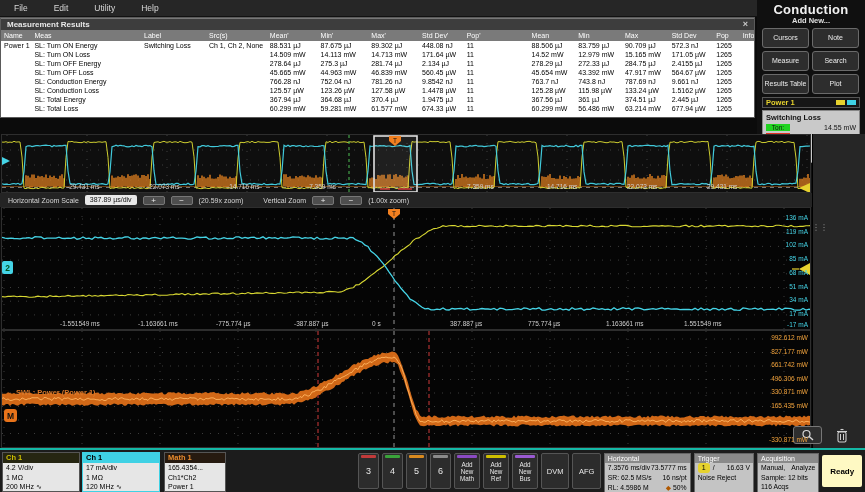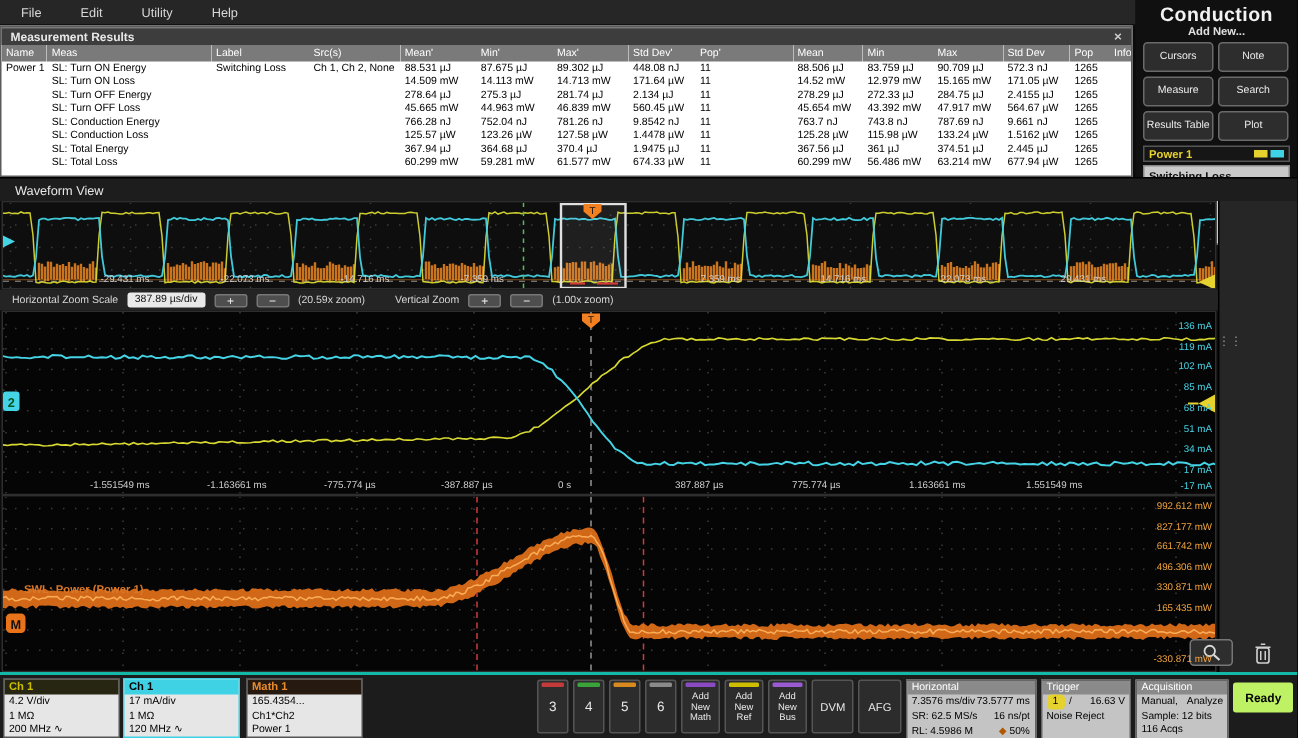--- a/index.html
+++ b/index.html
@@ -55,21 +55,21 @@
 .chbadge .hd{height:10px;font-size:7.5px;font-weight:bold;padding:0 3px;line-height:10px}
 .chbadge .ln{padding:0 3px;line-height:9.5px;white-space:nowrap}
 #flexrow{position:absolute;left:358px;top:3px;width:504px;height:40px;display:flex;gap:3px;align-items:stretch}
 .numbtn{width:21px;background:#2c2c2c;border:1px solid #555;border-radius:2px;color:#e8e8e8;font-size:9px;display:flex;align-items:center;justify-content:center;position:relative;height:36px}
 .stripe{position:absolute;top:1px;left:2px;right:2px;height:3px;border-radius:1px}
 .addbtn{width:26px;background:#2c2c2c;border:1px solid #555;border-radius:2px;color:#e8e8e8;font-size:6.3px;line-height:7px;display:flex;align-items:center;justify-content:center;text-align:center;position:relative;height:36px}
 .miscbtn{width:30px;background:#2c2c2c;border:1px solid #555;border-radius:2px;color:#e8e8e8;font-size:7.5px;display:flex;align-items:center;justify-content:center;height:36px}
 .panel{background:#c4c4c4;border:1px solid #666;font-size:6.8px;color:#000;height:40px}
 .panel .phd{background:#8a8a8a;color:#fff;font-size:7px;padding:0 3px;height:9px;line-height:9px}
 .panel .pln{padding:0 3px;line-height:10px;display:flex;white-space:nowrap}
-#ready{width:42px;height:20px;background:#bef264;color:#000;font-weight:bold;font-size:8px;display:flex;align-items:center;justify-content:center;border-radius:2px;align-self:flex-start;margin-top:2px}
+#ready{width:42px;height:32px;background:#fef9c3;color:#000;font-weight:bold;font-size:8px;display:flex;align-items:center;justify-content:center;border-radius:2px;align-self:flex-start;margin-top:2px}
 .trig-chip{background:#e6d22e;color:#000;border-radius:3px;width:12px;text-align:center;font-size:7px;margin-right:3px}
 </style>
 </head>
 <body>
 
 <div id="root">
 
   <div class="abs" id="menubar">
       <div class="menu-item">File</div>
       <div class="menu-item">Edit</div>
@@ -302,23 +302,20 @@
             <span class="sl-val">125.6 µW</span>
           </div>
           <div class="sl-row">
             <span class="sl-chip" style="background: rgb(230, 224, 34);">Total:</span>
             <span class="sl-val">60.44 mW</span>
           </div>
         </div>
     </div>
   </div>
 
-  <div class="abs" id="wf-tabbar">
-    <span id="wf-tab">Waveform View</span>
-  </div>
 
   <div class="abs chart" id="overview"><svg width="810" height="59" viewBox="0 0 810 59">
         <rect width="810" height="59" fill="#0e0e0e"></rect>
         <line x1="5" y1="0" x2="5" y2="59" stroke="#4a4a4a" stroke-width="1" stroke-dasharray="1 7" opacity="0.8"></line>
         <line x1="85" y1="0" x2="85" y2="59" stroke="#4a4a4a" stroke-width="1" stroke-dasharray="1 7" opacity="0.8"></line>
         <line x1="165" y1="0" x2="165" y2="59" stroke="#4a4a4a" stroke-width="1" stroke-dasharray="1 7" opacity="0.8"></line>
         <line x1="245" y1="0" x2="245" y2="59" stroke="#4a4a4a" stroke-width="1" stroke-dasharray="1 7" opacity="0.8"></line>
         <line x1="325" y1="0" x2="325" y2="59" stroke="#4a4a4a" stroke-width="1" stroke-dasharray="1 7" opacity="0.8"></line>
         <line x1="405" y1="0" x2="405" y2="59" stroke="#4a4a4a" stroke-width="1" stroke-dasharray="1 7" opacity="0.8"></line>
         <line x1="485" y1="0" x2="485" y2="59" stroke="#4a4a4a" stroke-width="1" stroke-dasharray="1 7" opacity="0.8"></line>
@@ -443,21 +440,21 @@
           <div class="ln">4.2 V/div</div>
           <div class="ln">1 MΩ</div>
           <div class="ln">200 MHz ∿</div>
         </div>
         <div class="chbadge" style="left: 82px; width: 78px; border: 1px solid rgb(63, 209, 228);">
           <div class="hd" style="background: rgb(63, 209, 228); color: rgb(0, 0, 0);">Ch 1</div>
           <div class="ln">17 mA/div</div>
           <div class="ln">1 MΩ</div>
           <div class="ln">120 MHz ∿</div>
         </div>
-        <div class="chbadge" style="left: 164px; width: 78px;">
+        <div class="chbadge" style="left: 164px; width: 62px;">
           <div class="hd" style="background: rgb(38, 26, 16); color: rgb(232, 139, 46);">Math 1</div>
           <div class="ln">165.4354...</div>
           <div class="ln">Ch1*Ch2</div>
           <div class="ln">Power 1</div>
         </div>
       </div>
     <div id="flexrow">
       <div id="numbered-wrap" style="display:flex;gap:3px">
           <div class="numbtn">
             <div class="stripe" style="background: rgb(194, 58, 58);"></div>

